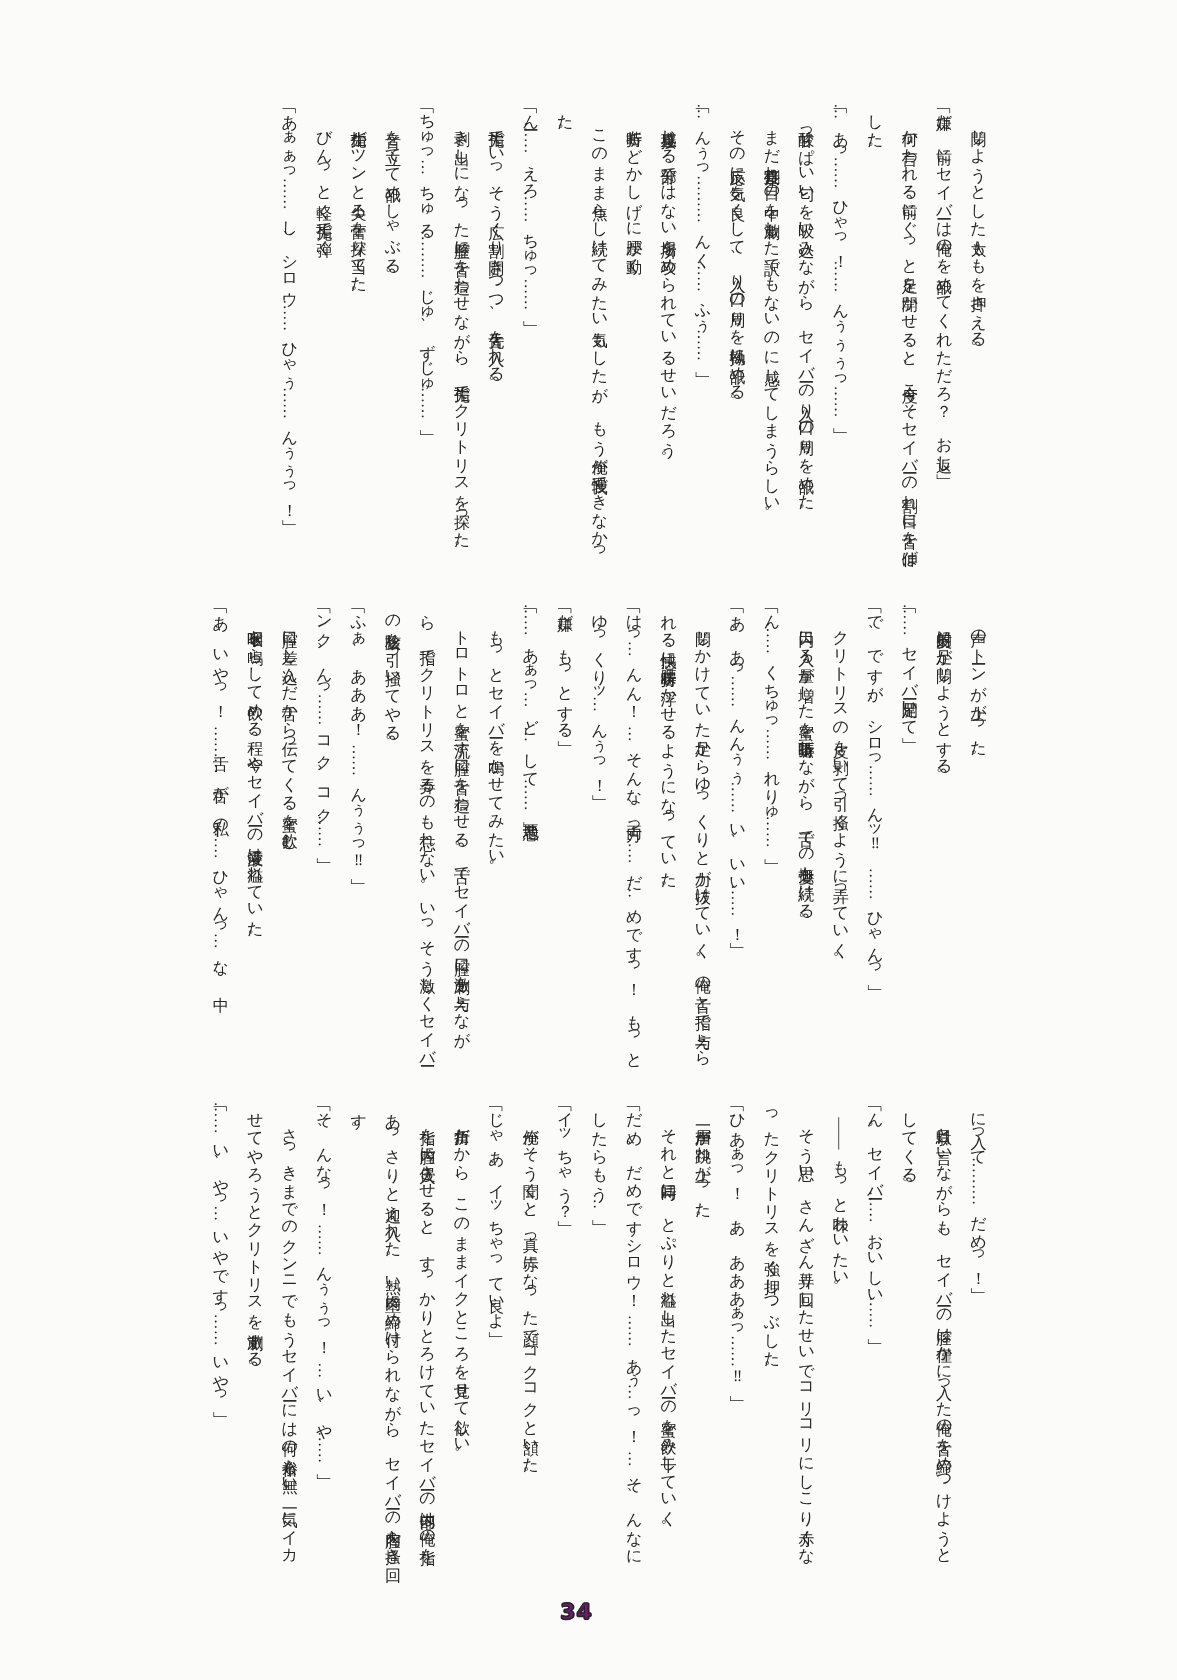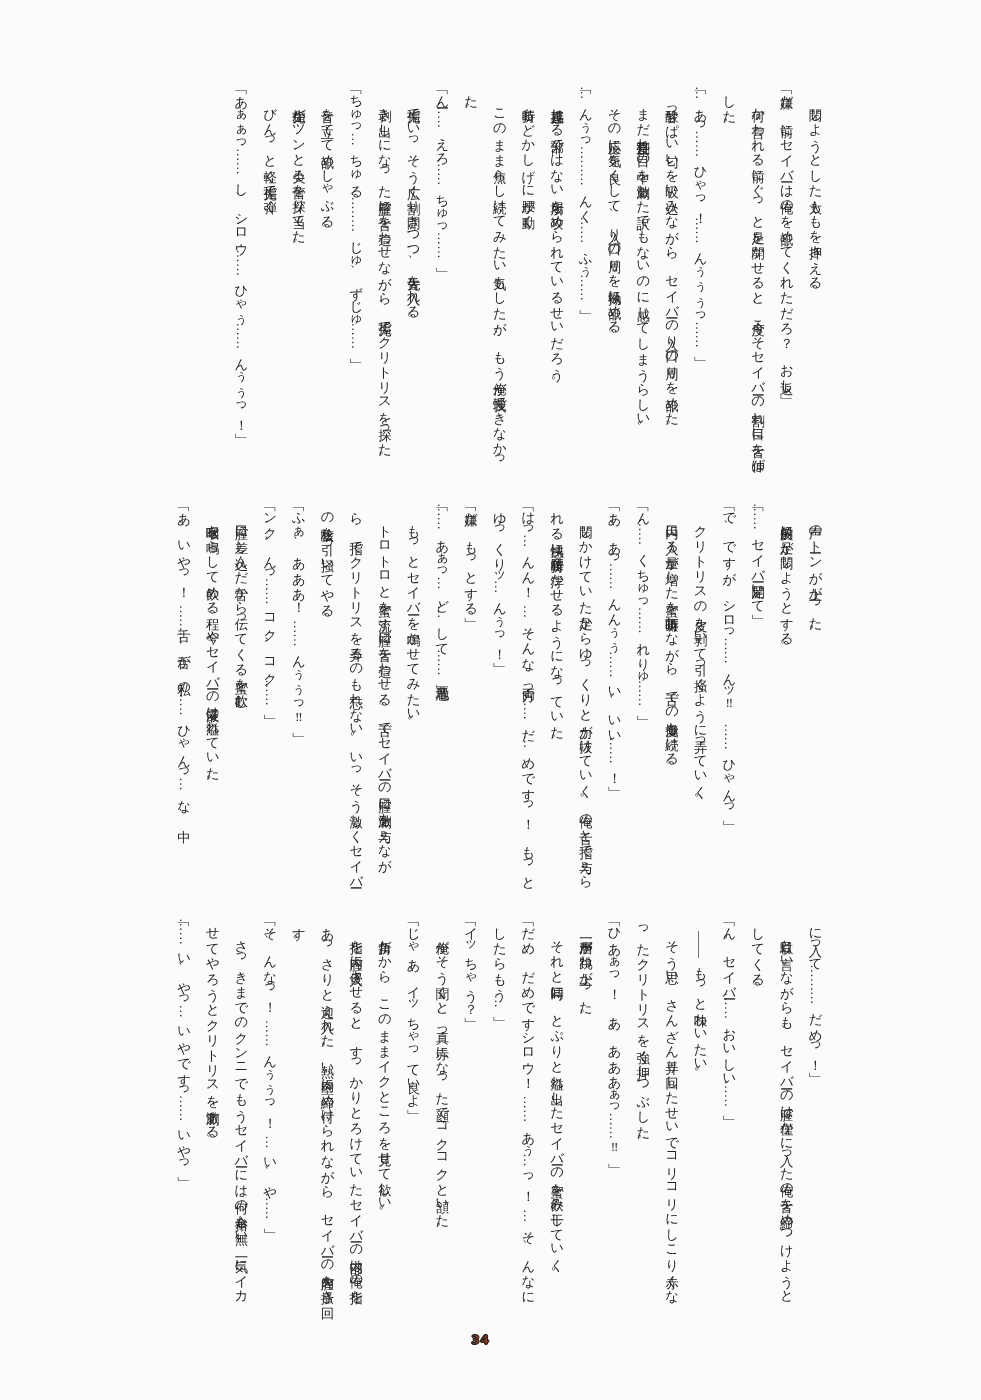--- a/index.html
+++ b/index.html
@@ -34,24 +34,24 @@
   #band-2 { top: 918px; }
   .tband p { margin: 0; padding: 0; }
   .tband p.indent { text-indent: 1em; }
   .page-number {
     position: absolute;
     top: 1333px;
     left: 50%;
     margin-left: -10px;
     transform: translateX(-50%);
     font-family: "DejaVu Sans", sans-serif;
-    font-size: 12px;
+    font-size: 18px;
     font-weight: bold;
     letter-spacing: 1px;
-    color: #c2410c;
+    color: #701a75;
     -webkit-text-stroke: 1px var(--ink);
     text-shadow:
       1px 0 0 var(--ink), -1px 0 0 var(--ink),
       0 1px 0 var(--ink), 0 -1px 0 var(--ink);
   }
 </style>
 </head>
 <body>
 
 <div class="page">

